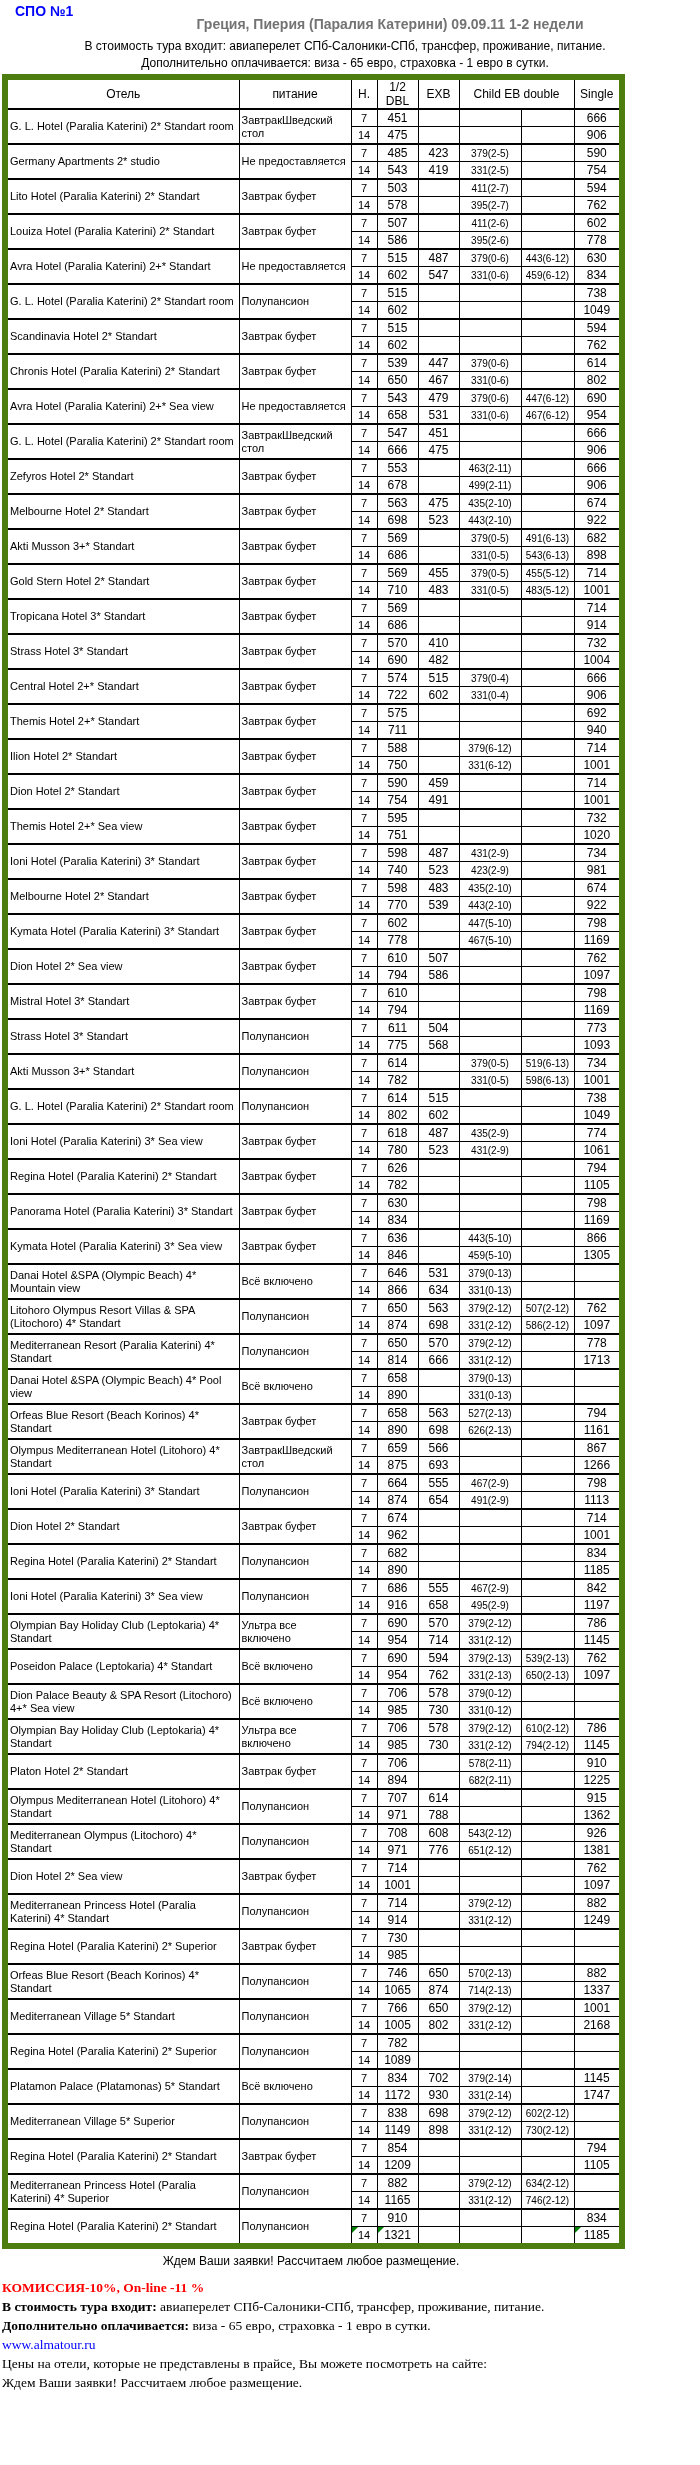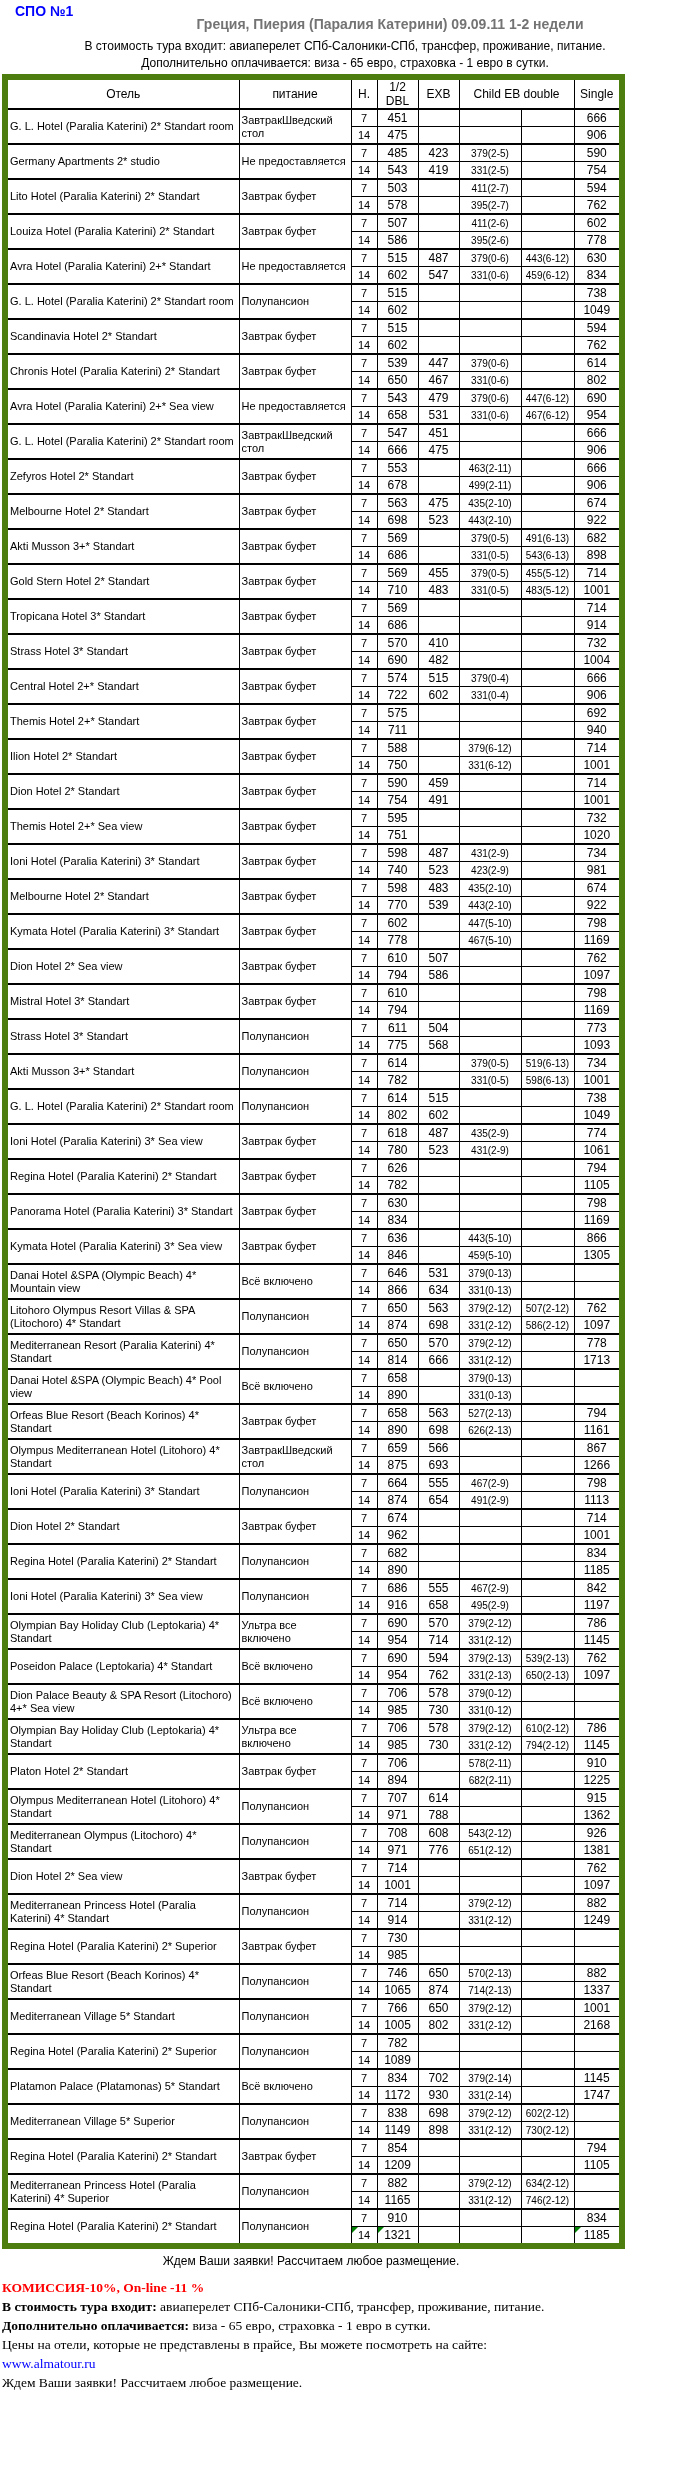--- a/index.html
+++ b/index.html
@@ -1166,18 +1166,18 @@
   </table>
 
   <div class="footer-center">
     <div>Ждем Ваши заявки! Рассчитаем любое размещение.</div>
   </div>
 
   <div class="bottom">
     <div class="commission">КОМИССИЯ-10%, On-line -11 %</div>
     <div><span class="lead">В стоимость тура входит:</span><span> авиаперелет СПб-Салоники-СПб, трансфер, проживание, питание.</span></div>
     <div><span class="lead">Дополнительно оплачивается:</span><span> виза - 65 евро, страховка - 1 евро в сутки.</span></div>
+    <div><a class="site-link">www.almatour.ru</a></div>
     <div>Цены на отели, которые не представлены в прайсе, Вы  можете посмотреть на сайте:</div>
-    <div><a class="site-link">www.almatour.ru</a></div>
     <div>Ждем Ваши заявки! Рассчитаем любое размещение.</div>
   </div>
 
 </div>
 
 </body></html>

